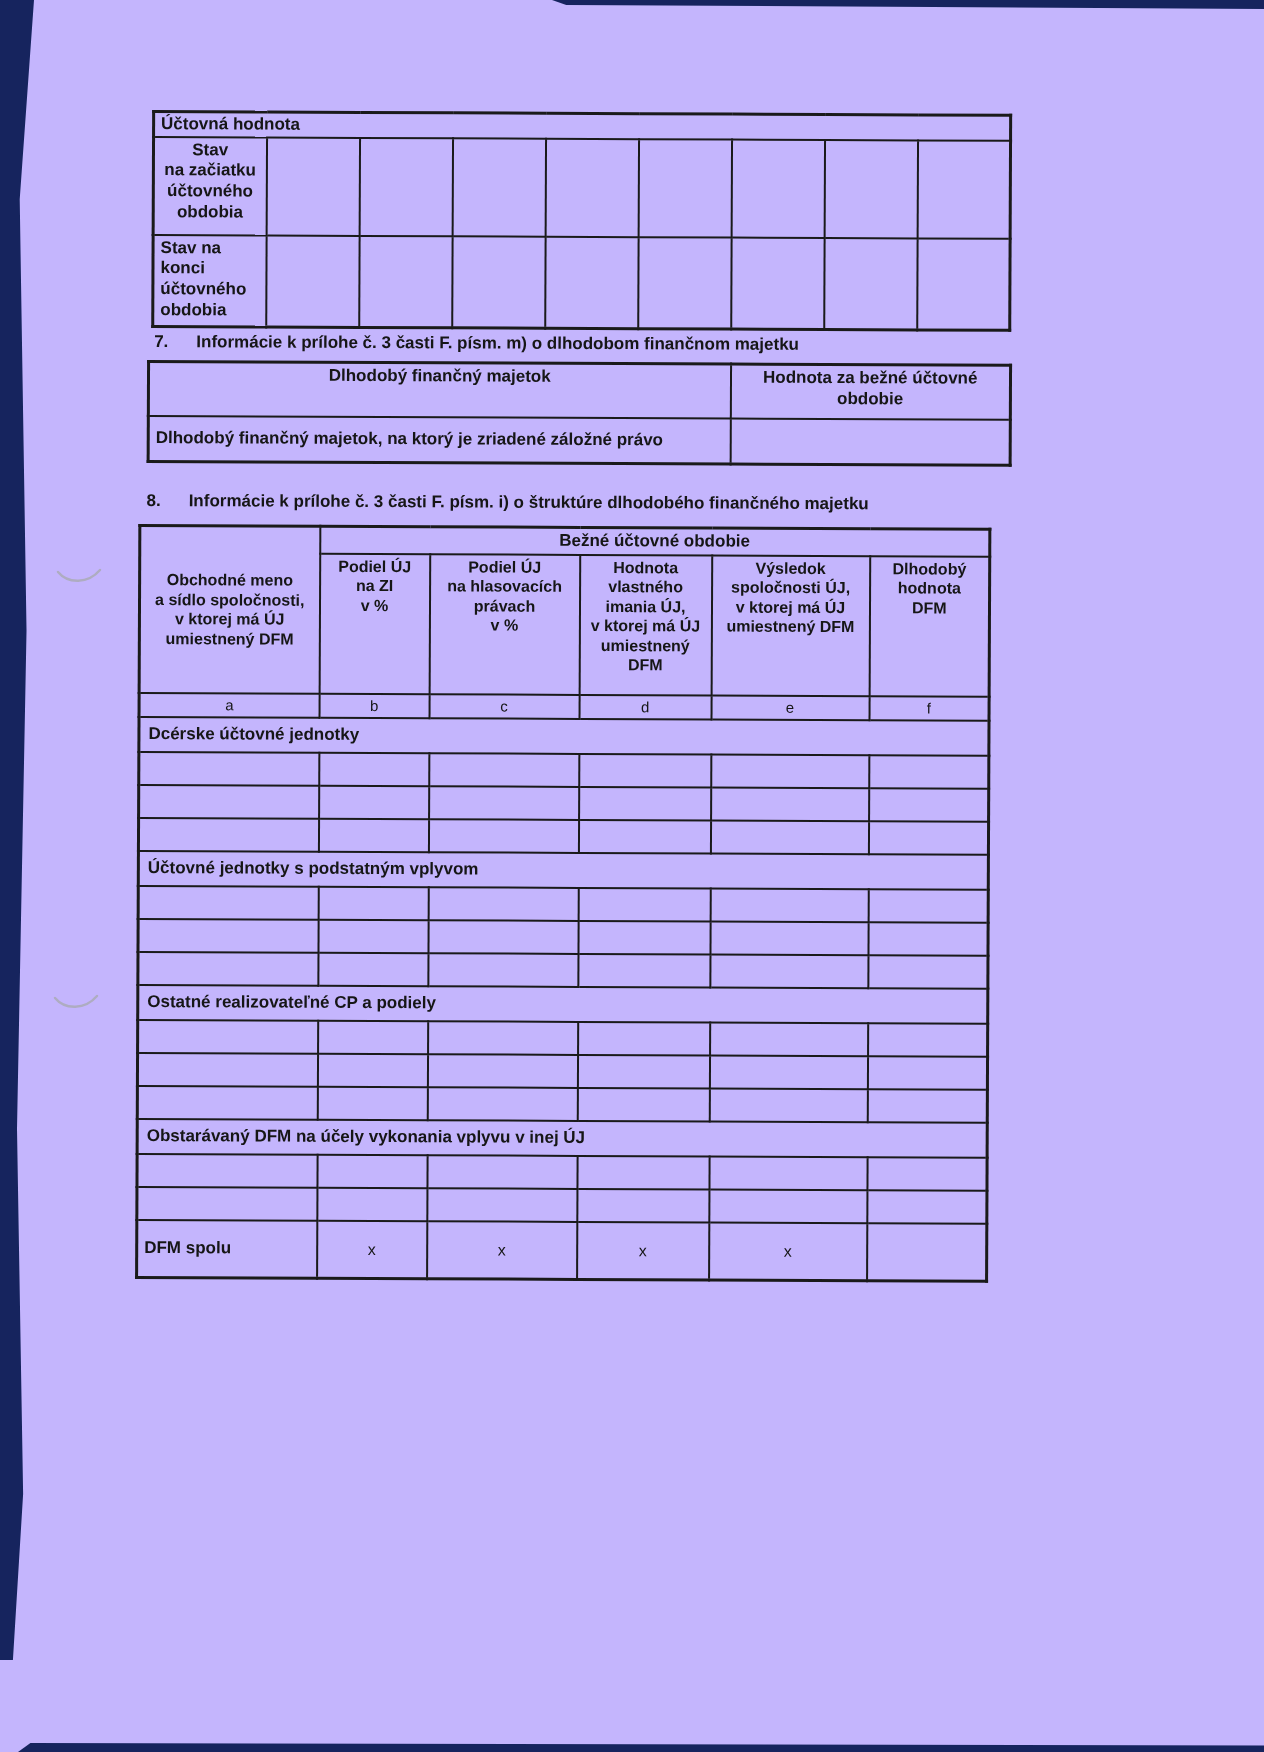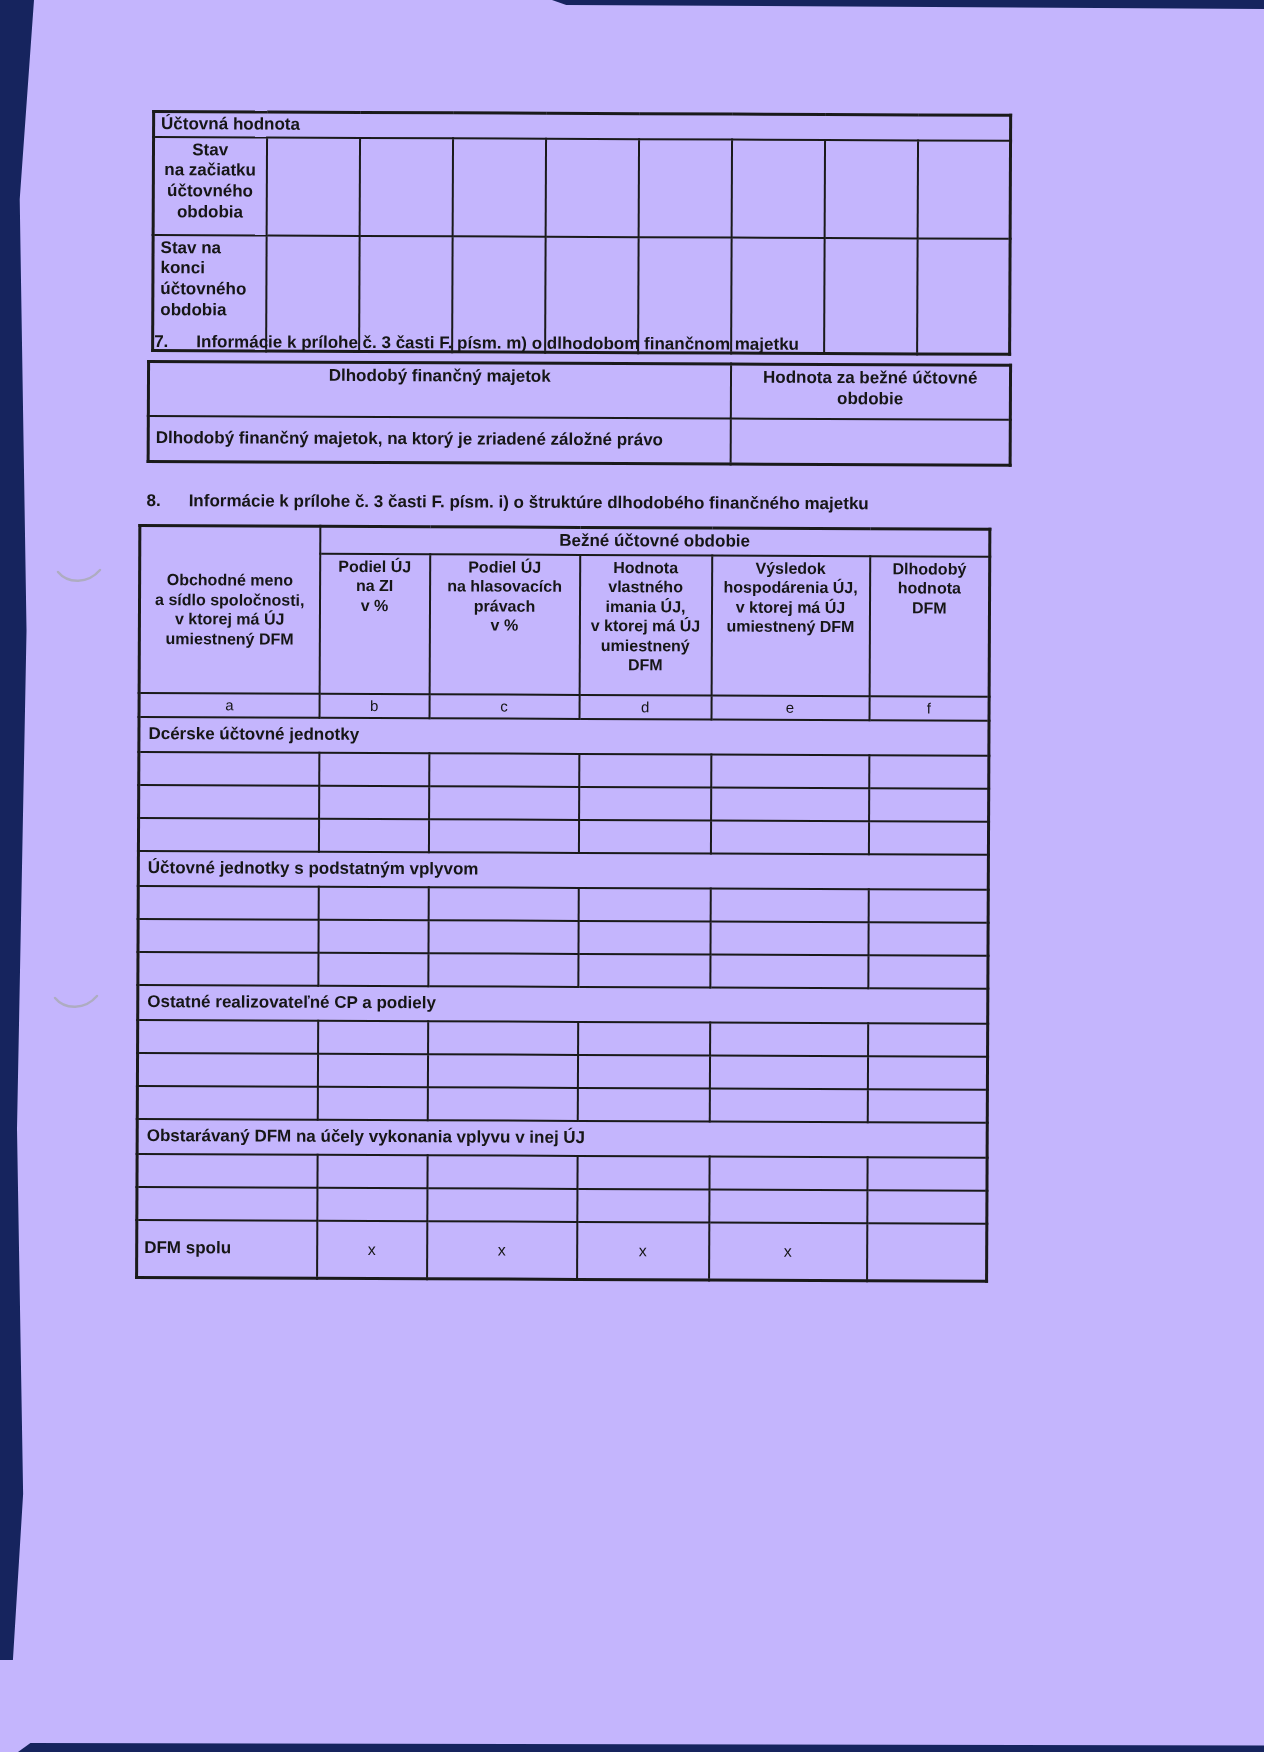--- a/index.html
+++ b/index.html
@@ -48,21 +48,21 @@
     vertical-align:top;
     overflow:hidden;
   }
   .pre { white-space:pre-line; }
   .center { text-align:center; vertical-align:middle; }
 
   
   .t1 { left:152px; top:112px; width:858px; }
   .t1 .title-row td { height:25px; padding:1px 6px; }
   .t1 .r1 td { height:98px;text-align:center; }
-  .t1 .r2 td { height:116px; }
+  .t1 .r2 td { height:92px; }
 
   
   .sec-heading { position:absolute; display:flex; gap:28px; font-weight:bold; font-size:17px; }
   .h7 { left:155px; top:334px; }
   .h8 { left:148px; top:493px; }
 
   
   .t7 { left:148px; top:362px; width:862px; }
   .t7 .hdr td { height:54px; }
   .t7 .body td { height:46px; vertical-align:middle; }
@@ -194,21 +194,21 @@
 na hlasovacích
 právach
 v %</td>
           <td class="center pre">Hodnota
 vlastného
 imania ÚJ,
 v ktorej má ÚJ
 umiestnený
 DFM</td>
           <td class="center pre">Výsledok
-hospodárenia ÚJ,
+spoločnosti ÚJ,
 v ktorej má ÚJ
 umiestnený DFM</td>
           <td class="center pre">Dlhodobý
 hodnota
 DFM</td>
         </tr>
         <tr class="letters">
           <td>a</td>
           <td>b</td>
           <td>c</td>

